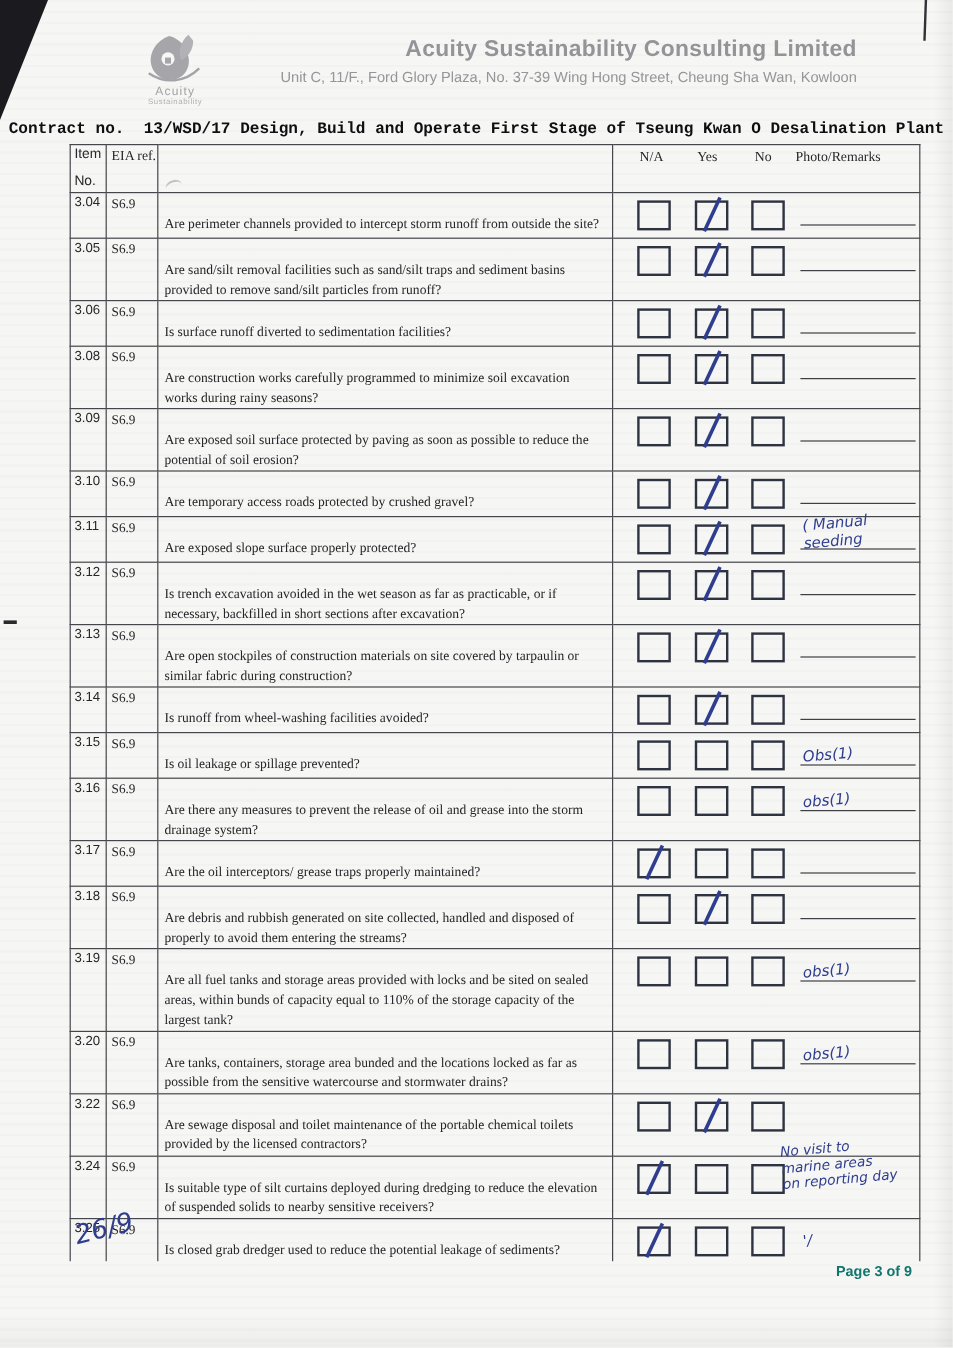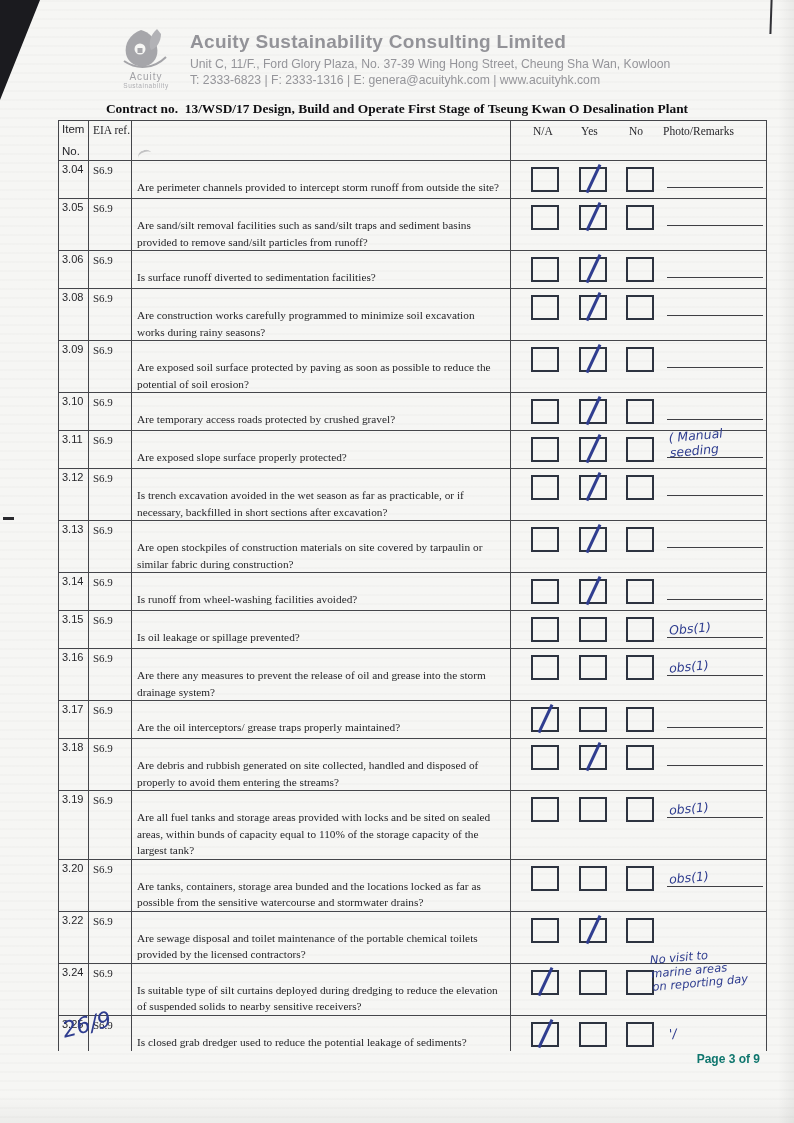--- a/index.html
+++ b/index.html
@@ -24,27 +24,27 @@
   .shade-right{position:absolute;right:0;top:0;width:16px;height:100%;
     background:linear-gradient(to right, rgba(0,0,0,0) , rgba(0,0,0,0.05));pointer-events:none;}
   .shade-bottom{position:absolute;left:0;bottom:0;width:100%;height:28px;
     background:linear-gradient(to bottom, rgba(0,0,0,0) , rgba(0,0,0,0.04));pointer-events:none;}
 
   
   .logo{position:absolute;left:104px;top:28px;width:84px;text-align:center;}
   .logo svg{display:block;margin:0 auto;}
   .logo-line1{font-family:"Liberation Sans",sans-serif;font-size:10px;letter-spacing:1px;color:#a2a2a6;margin-top:1px;}
   .logo-line2{font-family:"Liberation Sans",sans-serif;font-size:6.5px;letter-spacing:.5px;color:#aeaeb2;}
-  .head-text{position:absolute;left:190px;right:80px;top:31px;
+  .head-text{position:absolute;left:190px;right:80px;top:31px;text-align:right;
     font-family:"Liberation Sans",sans-serif;color:var(--grayhead);}
   .company{font-size:19px;font-weight:bold;color:#939398;letter-spacing:.3px;}
   .address{font-size:12.2px;margin-top:4px;}
   .contacts{font-size:12.2px;margin-top:2px;}
   .doc-title{position:absolute;left:0;right:0;top:101px;text-align:center;
-    font-family:Liberation Serif, serif;font-size:13.4px;font-weight:bold;color:#0f0f12;white-space:pre;}
+    font-family:Liberation Mono, monospace;font-size:13.4px;font-weight:bold;color:#0f0f12;white-space:pre;}
 
   
   table.grid{position:absolute;left:58px;top:120px;border-collapse:collapse;table-layout:fixed;}
   .grid th,.grid td{border:1.5px solid var(--line);vertical-align:top;font-weight:normal;text-align:left;}
   .grid thead tr{height:40px;}
   .grid tbody tr{height:38px;}
   .grid tbody tr:last-child{height:36px;}
   .grid tbody tr:last-child td{border-bottom:none;}
   .c-item{font-family:"Liberation Sans",sans-serif;font-size:11px;color:var(--txt);padding:2px 0 0 3px;}
   .c-eia{font-size:11px;color:var(--txt);padding:3px 0 0 4px;margin-left:20px;}
@@ -89,21 +89,20 @@
       <rect x="20.5" y="20" width="5" height="5" fill="#a6a6aa"></rect>
       <path d="M7 33 C20 42 37 41 49 29" stroke="#a4a4a8" stroke-width="2" fill="none"></path>
     </svg>
   </span>
   <div class="logo-line1">Acuity</div>
   <div class="logo-line2">Sustainability</div>
 </div>
 <div class="head-text">
   <div class="company">Acuity Sustainability Consulting Limited</div>
   <div class="address">Unit C, 11/F., Ford Glory Plaza, No. 37-39 Wing Hong Street, Cheung Sha Wan, Kowloon</div>
-  <div class="contacts">T: 2333-6823 | F: 2333-1316 | E: genera@acuityhk.com | www.acuityhk.com</div>
 </div>
 
 <div class="doc-title">Contract no.  13/WSD/17 Design, Build and Operate First Stage of Tseung Kwan O Desalination Plant</div>
 
 <table class="grid">
   <colgroup>
     <col style="width:30px">
       <col style="width:43px">
       <col style="width:379px">
       <col style="width:256px">

